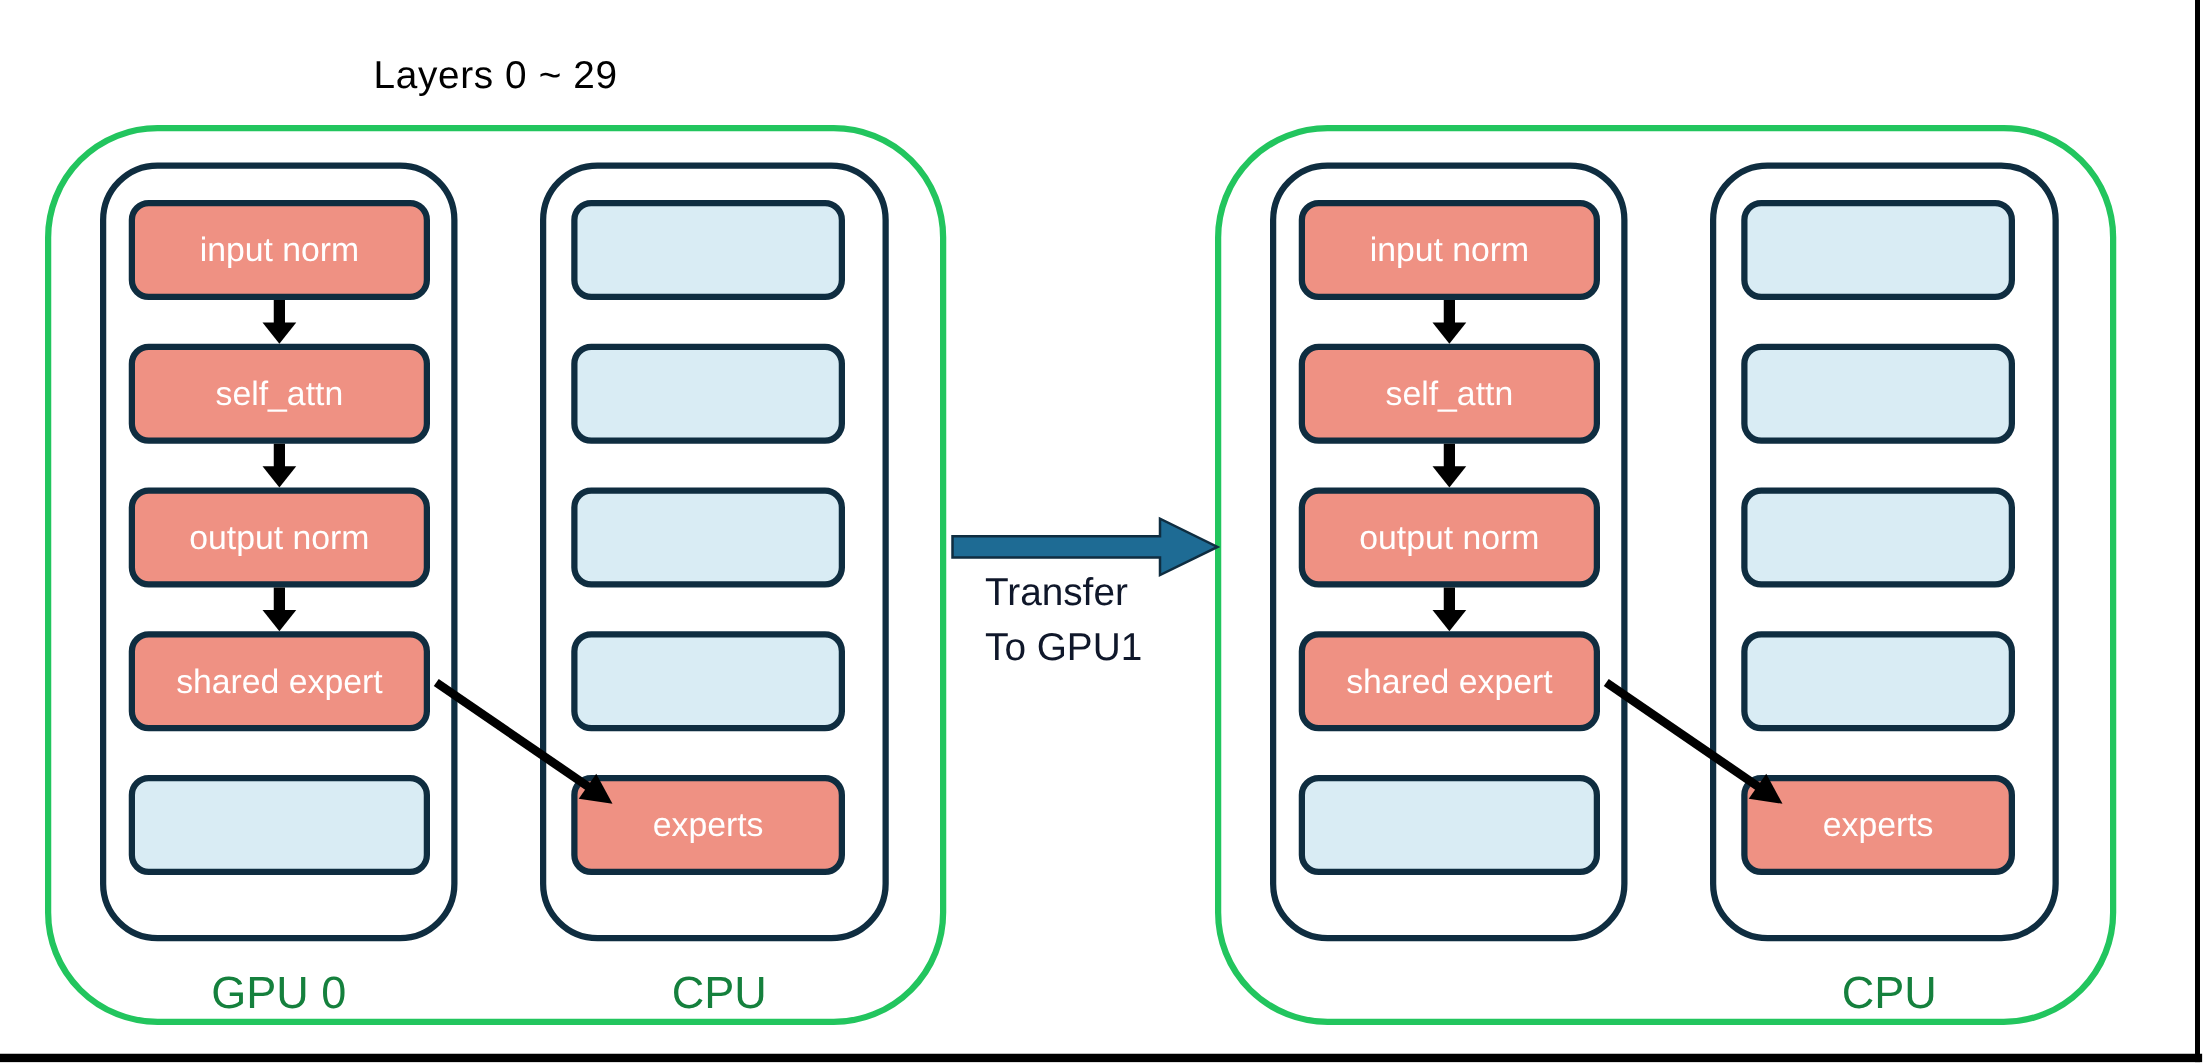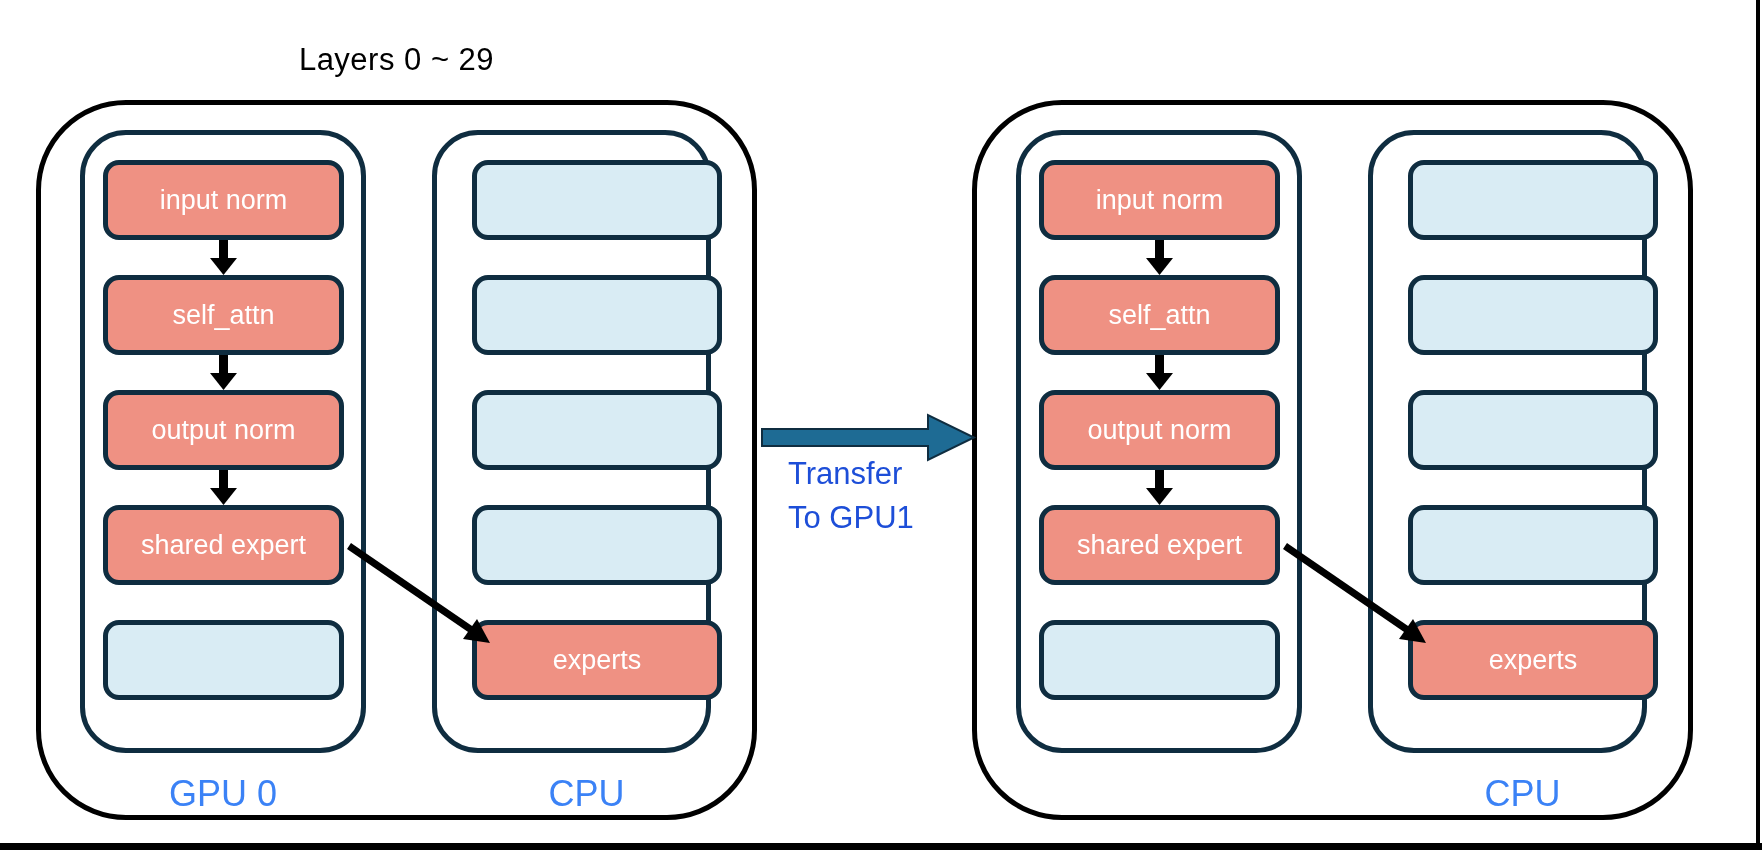--- a/index.html
+++ b/index.html
@@ -2,38 +2,38 @@
 <html><head>
 <meta charset="utf-8">
 <style>
   html,body{margin:0;padding:0;background:#fff;}
   .canvas{position:relative;width:1762px;height:850px;background:#ffffff;overflow:hidden;
           font-family:"Liberation Sans",sans-serif;color:#000;}
   .title{position:absolute;top:42px;width:721px;text-align:center;font-size:31px;letter-spacing:.5px;}
   .title.left{left:36px}
   .title.right{left:972px}
   .group{position:absolute;top:100px;width:721px;height:720px;box-sizing:border-box;
-         border:5px solid #000000;border-radius:90px;background:#fff;}
+         border:5px solid #22c55e;border-radius:90px;background:#fff;}
   .group.left{left:36px}
   .group.right{left:972px}
   .device{position:absolute;top:25px;height:623px;box-sizing:border-box;
           border:5px solid #0f2d40;border-radius:46px;background:#fff;}
   .device.gpu{left:39px;width:286px;}
   .device.cpu{left:391px;width:279px;}
   .module{position:absolute;height:80px;box-sizing:border-box;border:5px solid #0f2d40;border-radius:16px;
           display:flex;align-items:center;justify-content:center;font-size:27px;color:#ffffff;}
   .gpu .module{left:18px;width:241px;}
-  .cpu .module{left:35px;width:250px;}
+  .cpu .module{left:20px;width:219px;}
   .slot1{top:25px}.slot2{top:140px}.slot3{top:255px}.slot4{top:370px}.slot5{top:485px}
   .salmon{background:#ef9183;}
   .blue{background:#d9ecf4;}
-  .devlabel{position:absolute;top:668px;height:42px;text-align:center;font-size:36px;color:#3b82f6;}
+  .devlabel{position:absolute;top:668px;height:42px;text-align:center;font-size:36px;color:#15803d;}
   .devlabel.gpu{left:39px;width:286px;}
-  .devlabel.cpu{left:406px;width:279px;}
-  .transfer-text{position:absolute;left:788px;top:452px;font-size:31px;line-height:44px;color:#1d4ed8;}
+  .devlabel.cpu{left:395px;width:279px;}
+  .transfer-text{position:absolute;left:788px;top:452px;font-size:31px;line-height:44px;color:#0f172a;}
   .overlay{position:absolute;left:0;top:0;width:1762px;height:850px;pointer-events:none;}
   .bottom-bar{position:absolute;left:0;top:843px;width:1762px;height:7px;background:#000;}
   .right-line{position:absolute;left:1756px;top:0;width:4px;height:850px;background:#000;}
 </style>
 </head>
 <body>
 
 <div class="canvas">
 
   <div class="title left">Layers 0 ~ 29</div>

